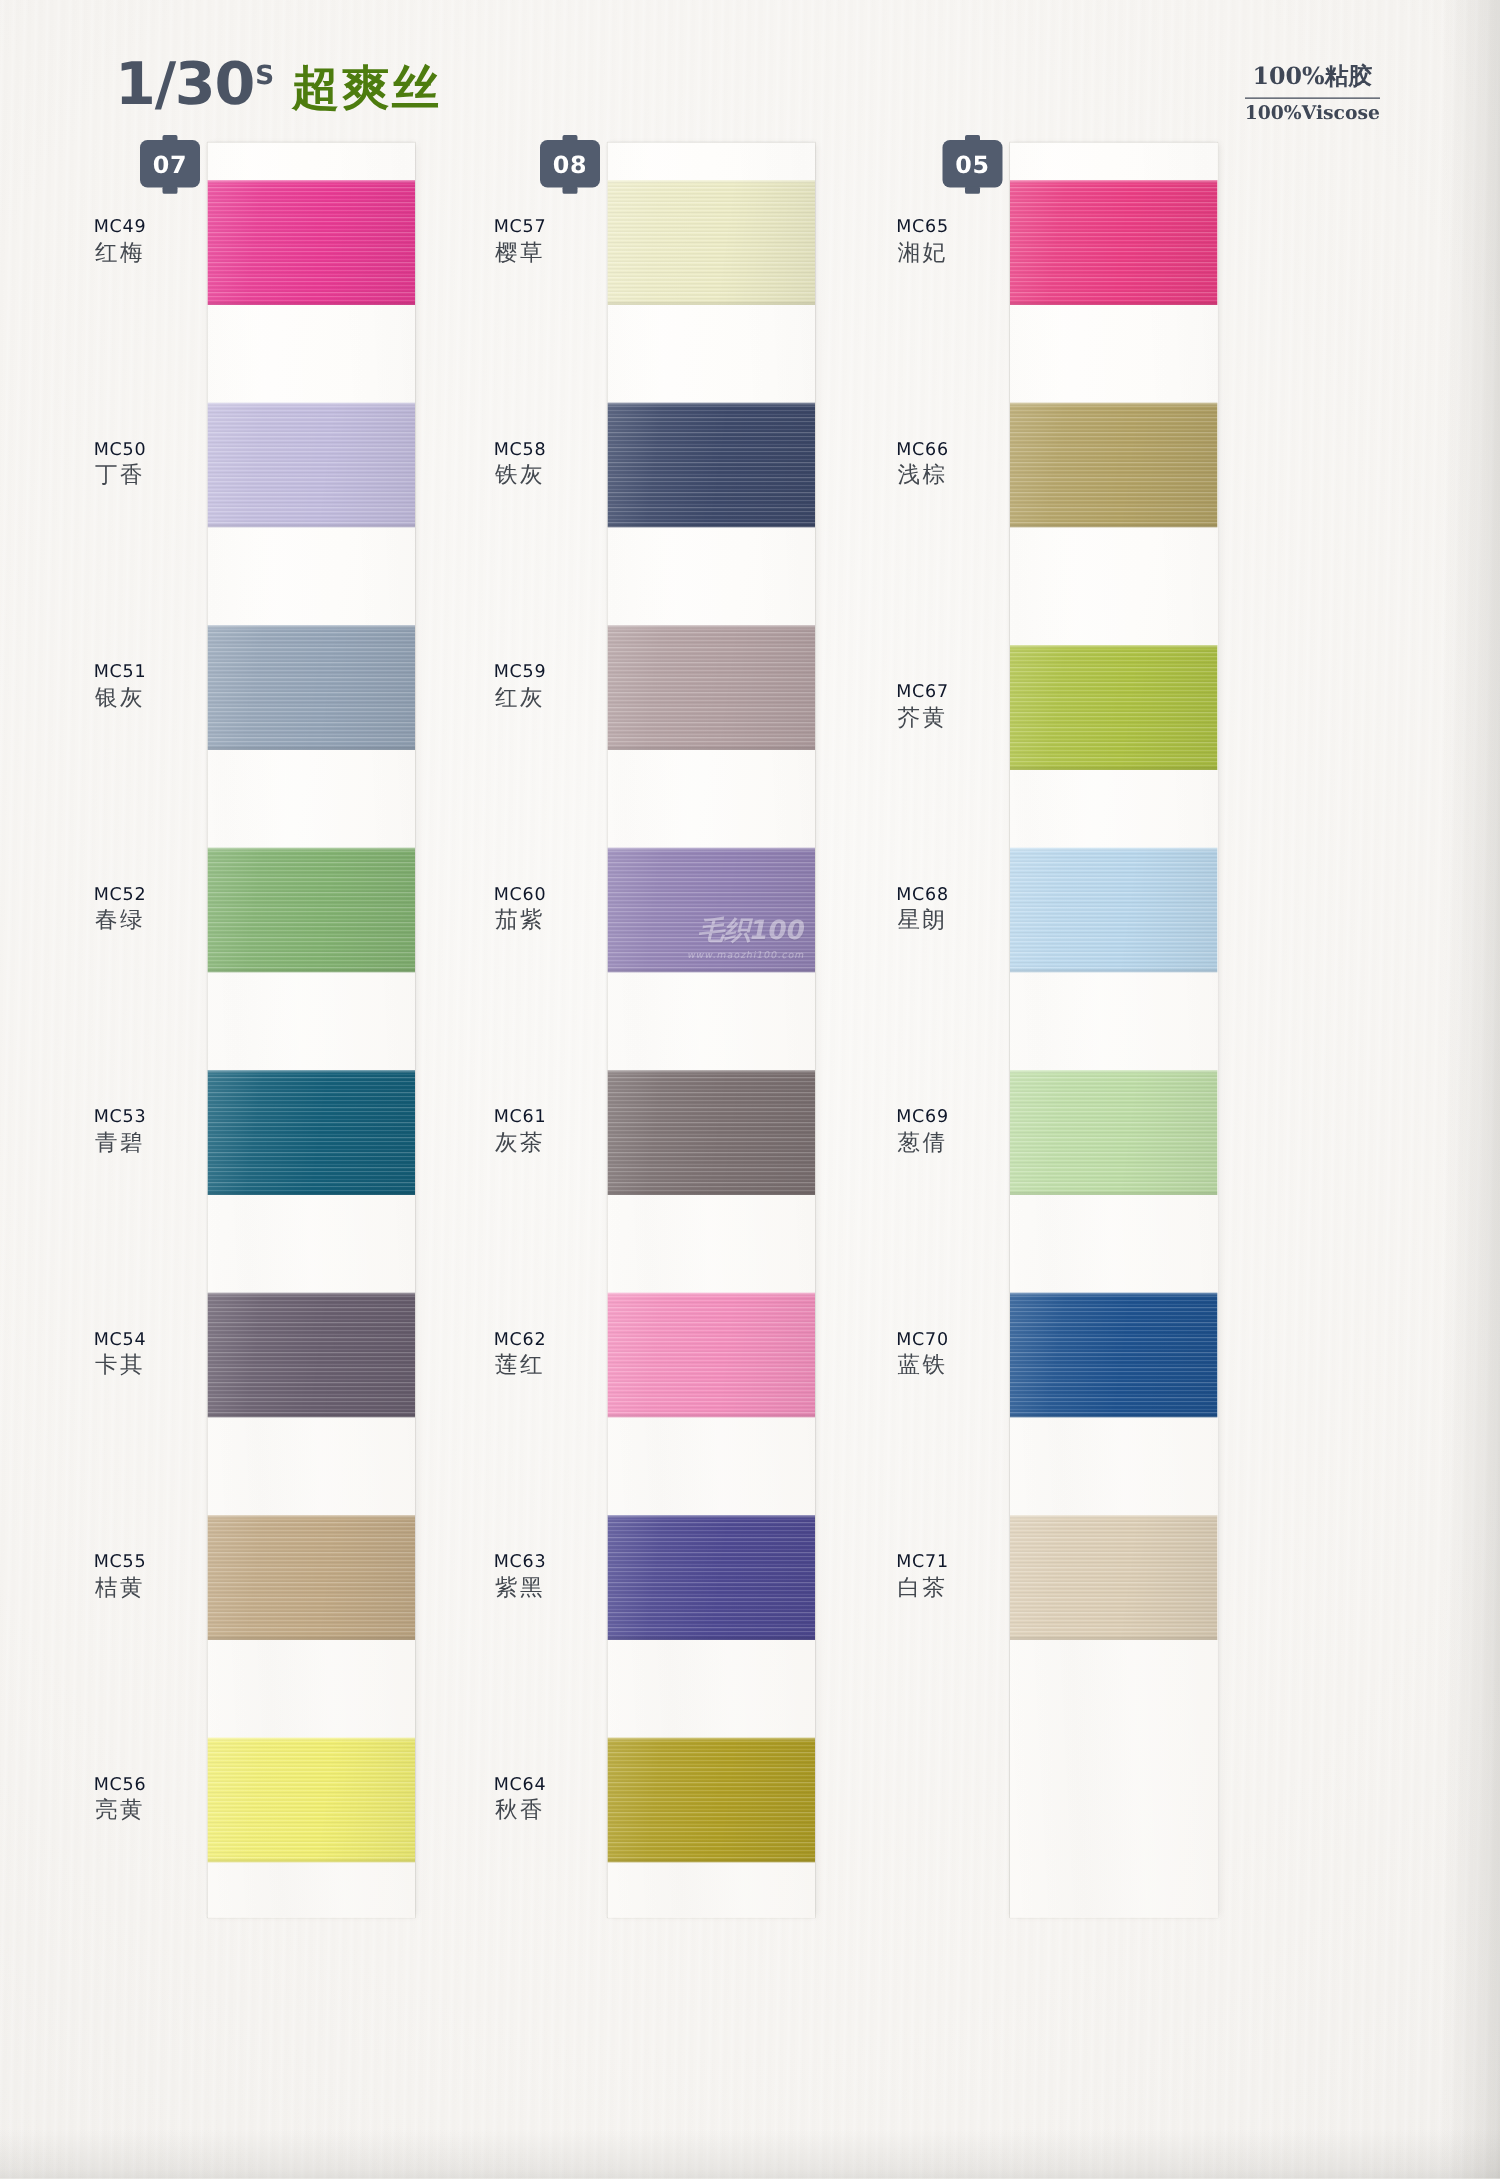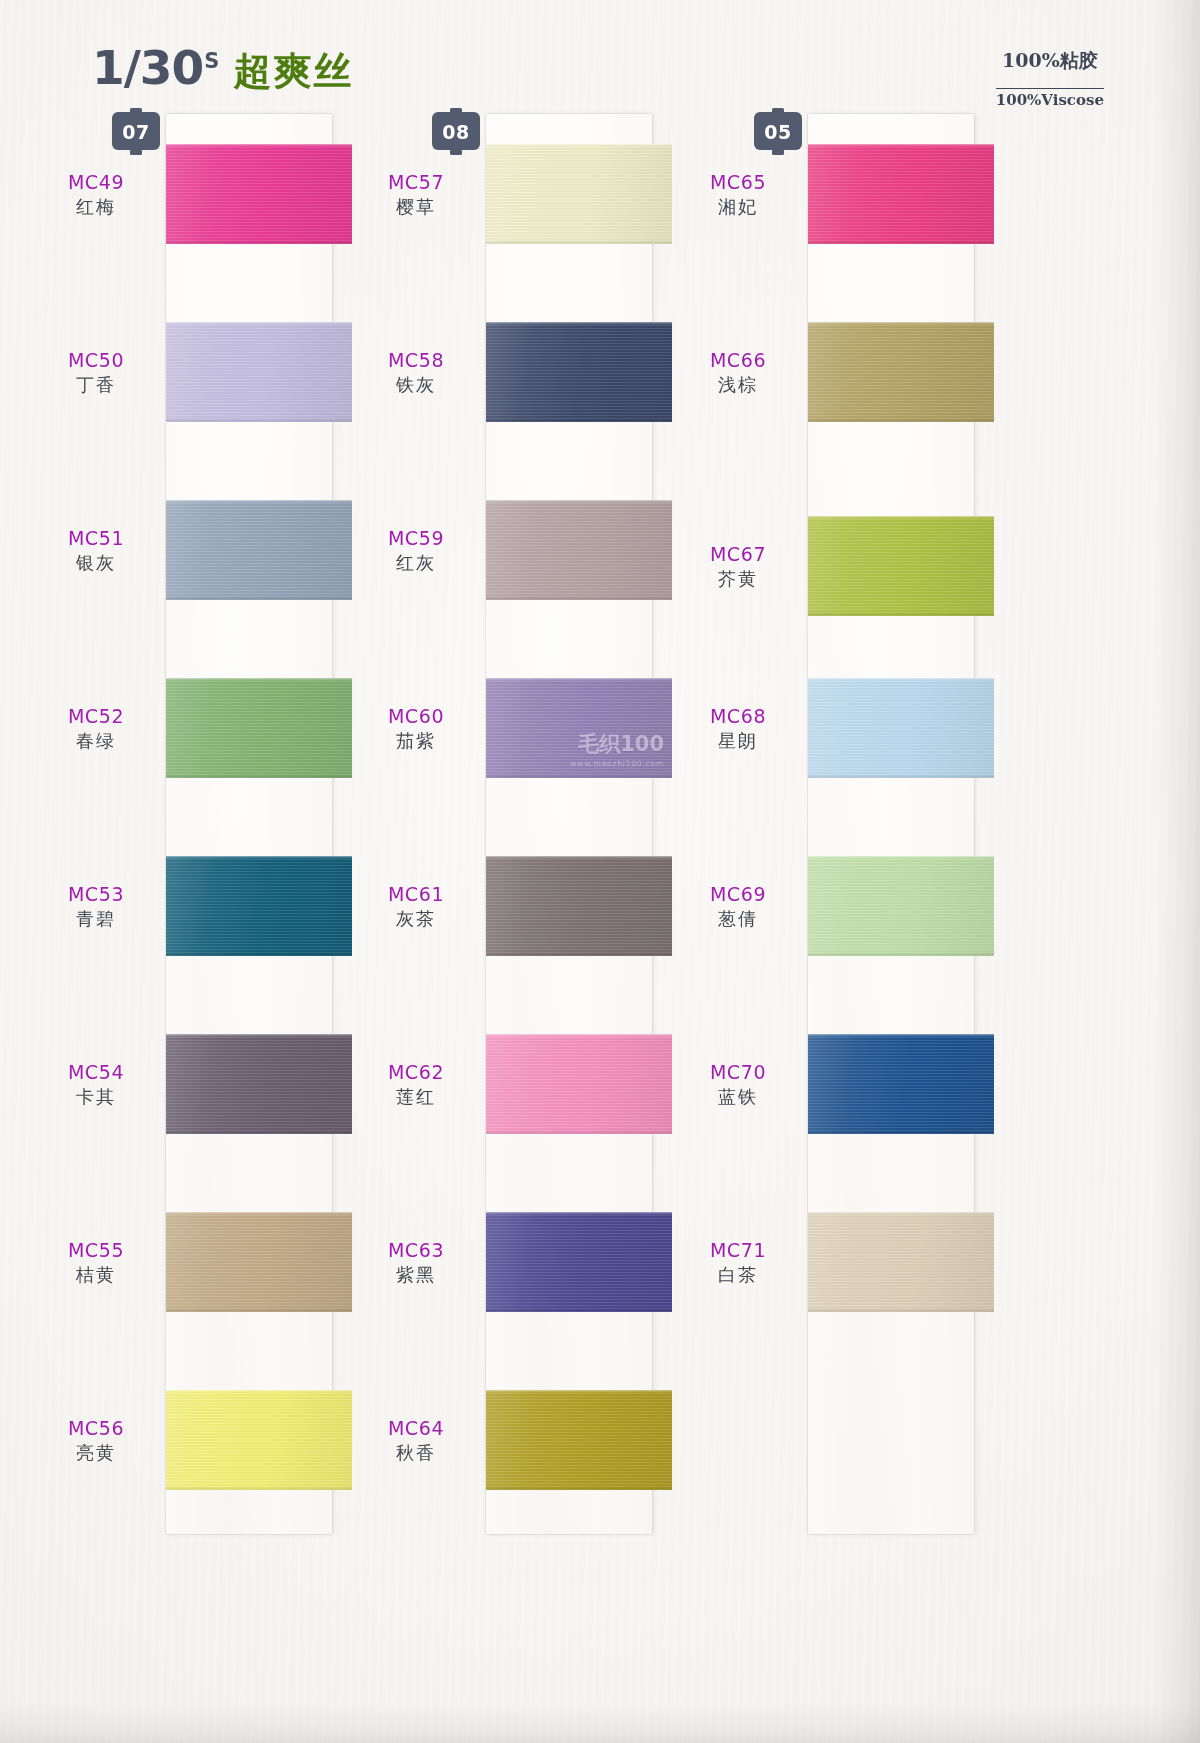--- a/index.html
+++ b/index.html
@@ -92,21 +92,21 @@
     right: 96px;
     top: 48px;
     text-align: center;
     color: #3f4756;
     font-family: "DejaVu Serif", "Liberation Serif", serif;
   }
   .comp-cn {
     font-size: 19px;
     font-weight: 700;
     letter-spacing: 0px;
-    padding-bottom: 14px;
+    padding-bottom: 4px;
     border-bottom: 1.6px solid #3f4756;
     display: block;
   }
   .comp-en {
     font-size: 15px;
     font-weight: 600;
     letter-spacing: 0px;
     display: block;
     padding-top: 2px;
   }
@@ -182,40 +182,41 @@
     top: 50%;
     transform: translateY(-50%);
     text-align: center;
     width: 120px;
     color: #4a4f58;
     line-height: 1.32;
     white-space: nowrap;
   }
   .label .code {
     display: block;
-    font-size: 19px;
+    font-size: 14px;
     letter-spacing: 0.6px;
-    color: #a21caf;
+    color: #0f172a;
     font-family: "DejaVu Sans", "Liberation Sans", sans-serif;
   }
   .label .cn {
     display: block;
     font-size: 18px;
     letter-spacing: 2px;
     color: #43484f;
     font-family: "DejaVu Sans", "Liberation Sans", sans-serif;
   }
 
   
   .band {
     position: absolute;
     left: 78px;
-    width: 186px;
+    width: 166px;
     height: 100px;
     overflow: hidden;
+    font-style: italic;
   }
   .band .fill {
     position: absolute;
     inset: 0;
   }
   
   .band .threads {
     position: absolute;
     inset: 0;
     background: repeating-linear-gradient(

